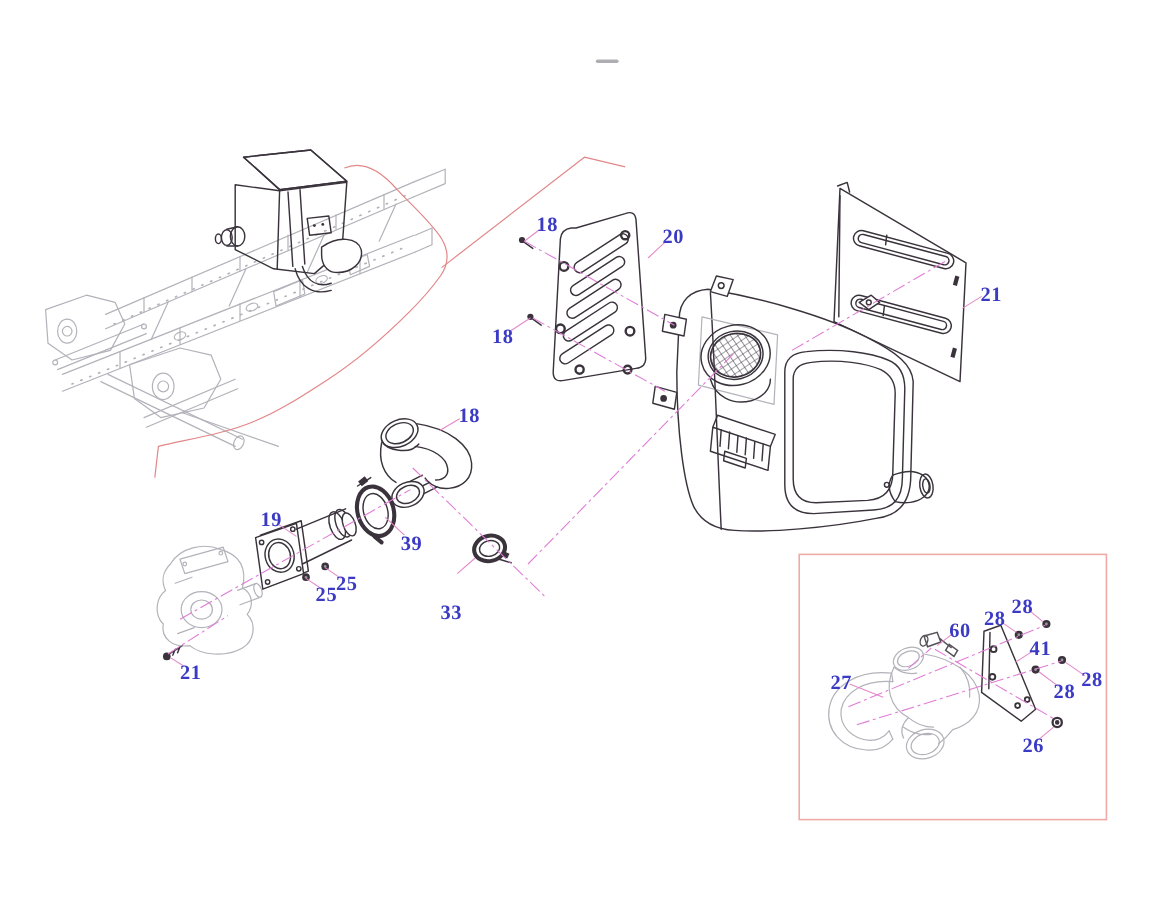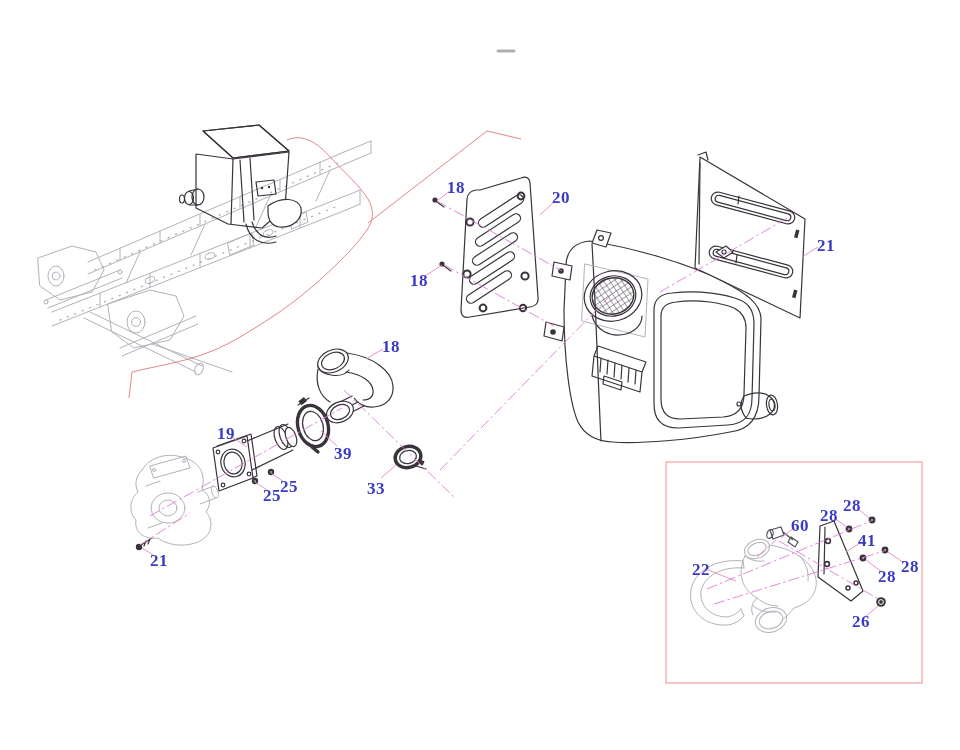--- a/index.html
+++ b/index.html
@@ -329,22 +329,22 @@
 <div class="part-label" style="left:456px;top:187px">18</div>
 <div class="part-label" style="left:419px;top:280px">18</div>
 <div class="part-label" style="left:561px;top:197px">20</div>
 <div class="part-label" style="left:826px;top:245px">21</div>
 <div class="part-label" style="left:391px;top:346px">18</div>
 <div class="part-label" style="left:343px;top:453px">39</div>
 <div class="part-label" style="left:226px;top:433px">19</div>
 <div class="part-label" style="left:289px;top:486px">25</div>
 <div class="part-label" style="left:272px;top:495px">25</div>
 <div class="part-label" style="left:159px;top:560px">21</div>
-<div class="part-label" style="left:376px;top:488px">33</div>
-<div class="part-label" style="left:701px;top:569px">22</div>
+<div class="part-label" style="left:376px;top:510px">33</div>
+<div class="part-label" style="left:701px;top:569px">27</div>
 <div class="part-label" style="left:800px;top:525px">60</div>
 <div class="part-label" style="left:829px;top:515px">28</div>
 <div class="part-label" style="left:852px;top:505px">28</div>
 <div class="part-label" style="left:887px;top:576px">28</div>
 <div class="part-label" style="left:910px;top:566px">28</div>
 <div class="part-label" style="left:867px;top:540px">41</div>
 <div class="part-label" style="left:861px;top:621px">26</div>
 </div>
 
 </body></html>

